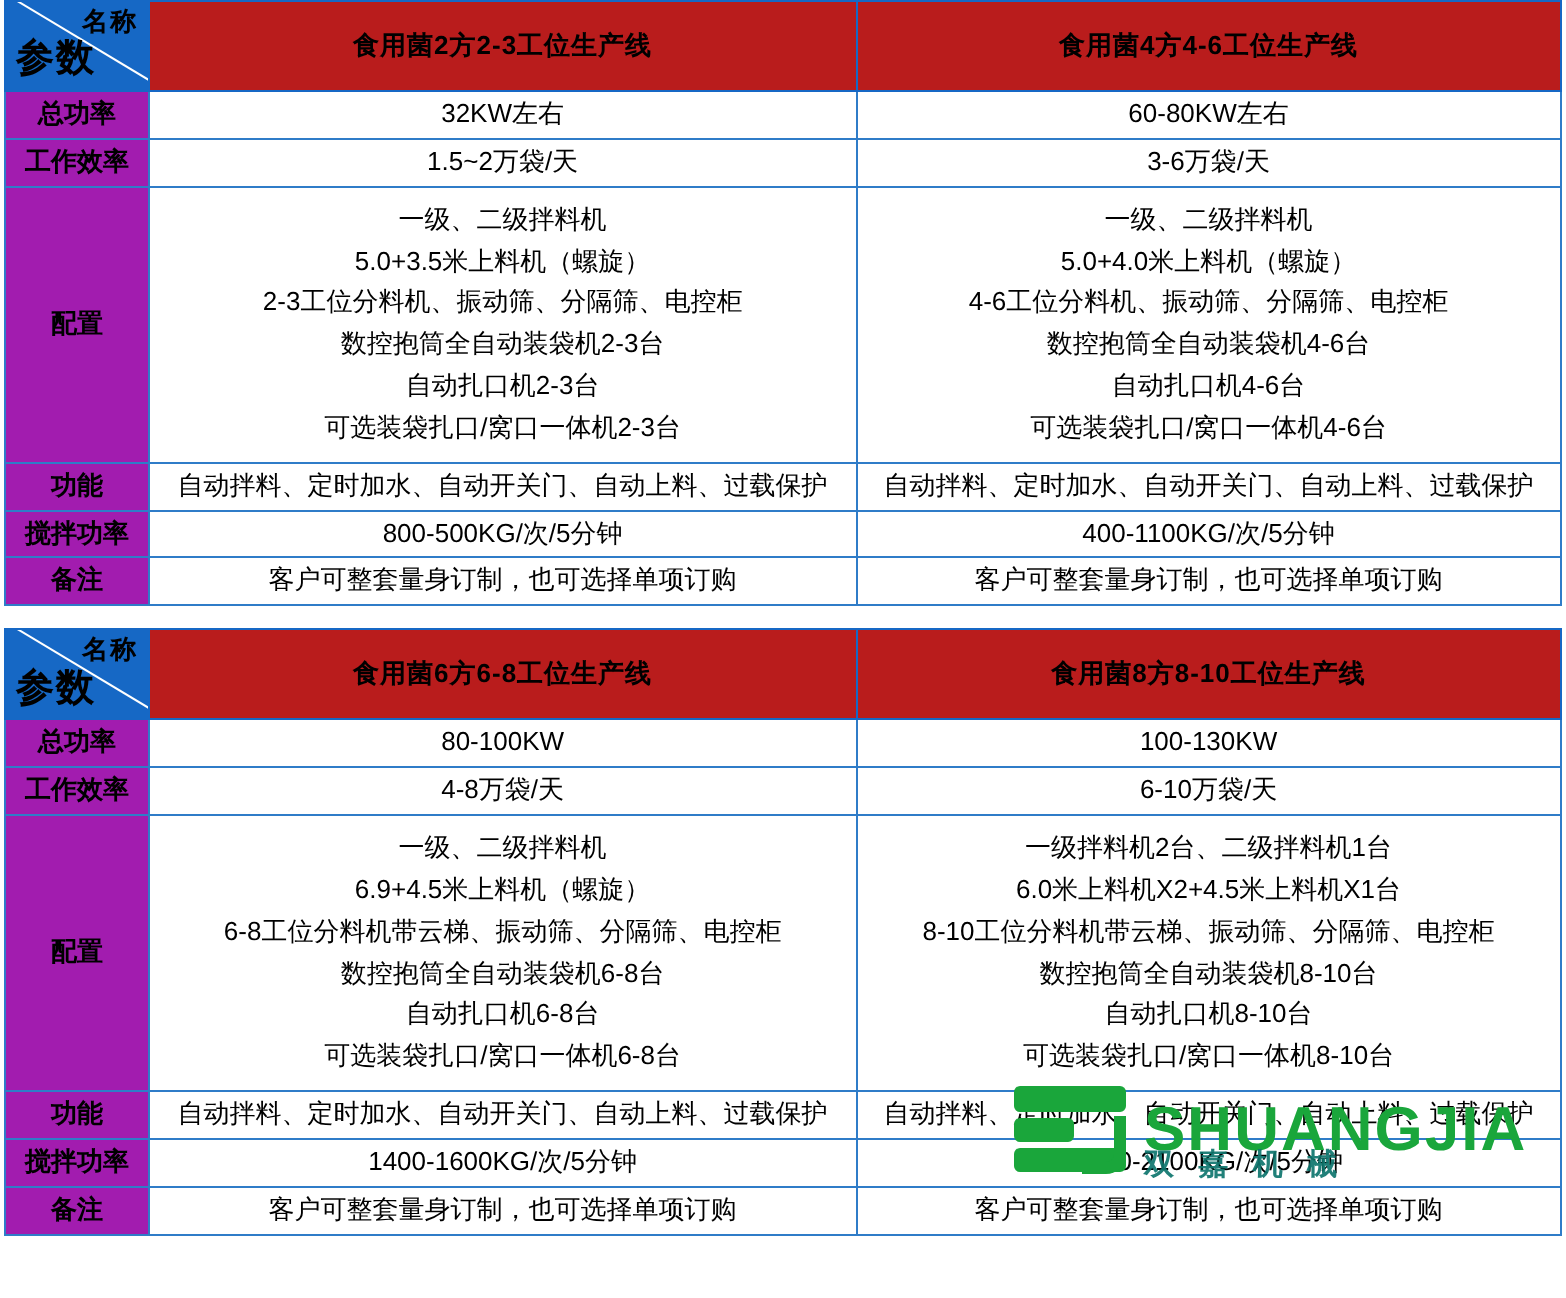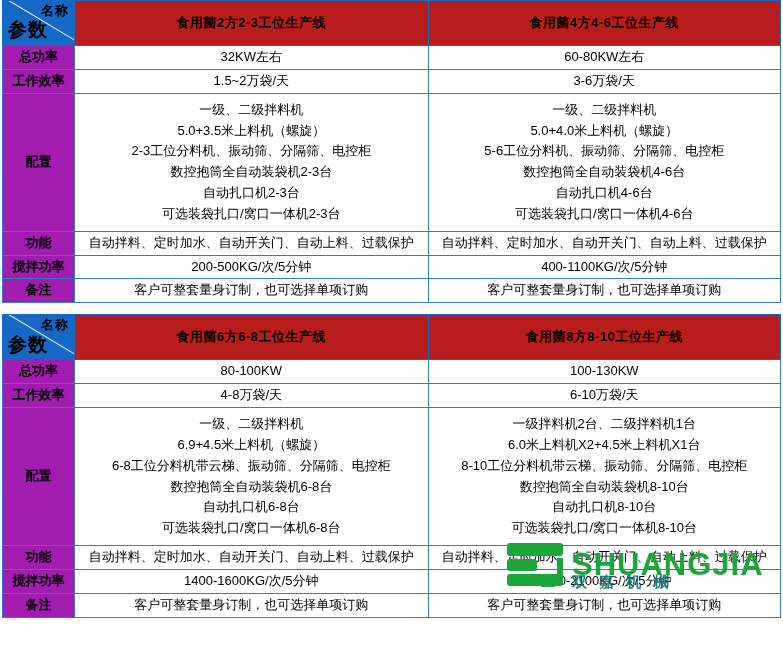--- a/index.html
+++ b/index.html
@@ -204,37 +204,37 @@
             <div>2-3工位分料机、振动筛、分隔筛、电控柜</div>
             <div>数控抱筒全自动装袋机2-3台</div>
             <div>自动扎口机2-3台</div>
             <div>可选装袋扎口/窝口一体机2-3台</div>
           </div>
         </td>
         <td class="cfg-cell">
           <div class="config-lines">
             <div>一级、二级拌料机</div>
             <div>5.0+4.0米上料机（螺旋）</div>
-            <div>5-6工位分料机、振动筛、分隔筛、电控柜</div>
+            <div>4-6工位分料机、振动筛、分隔筛、电控柜</div>
             <div>数控抱筒全自动装袋机4-6台</div>
             <div>自动扎口机4-6台</div>
             <div>可选装袋扎口/窝口一体机4-6台</div>
           </div>
         </td>
       </tr>
 
       <tr>
         <td class="row-label">功能</td>
         <td>自动拌料、定时加水、自动开关门、自动上料、过载保护</td>
         <td>自动拌料、定时加水、自动开关门、自动上料、过载保护</td>
       </tr>
 
       <tr>
         <td class="row-label">搅拌功率</td>
-        <td>200-500KG/次/5分钟</td>
+        <td>800-500KG/次/5分钟</td>
         <td>400-1100KG/次/5分钟</td>
       </tr>
 
       <tr>
         <td class="row-label">备注</td>
         <td>客户可整套量身订制，也可选择单项订购</td>
         <td>客户可整套量身订制，也可选择单项订购</td>
       </tr>
     </tbody>
   </table>

